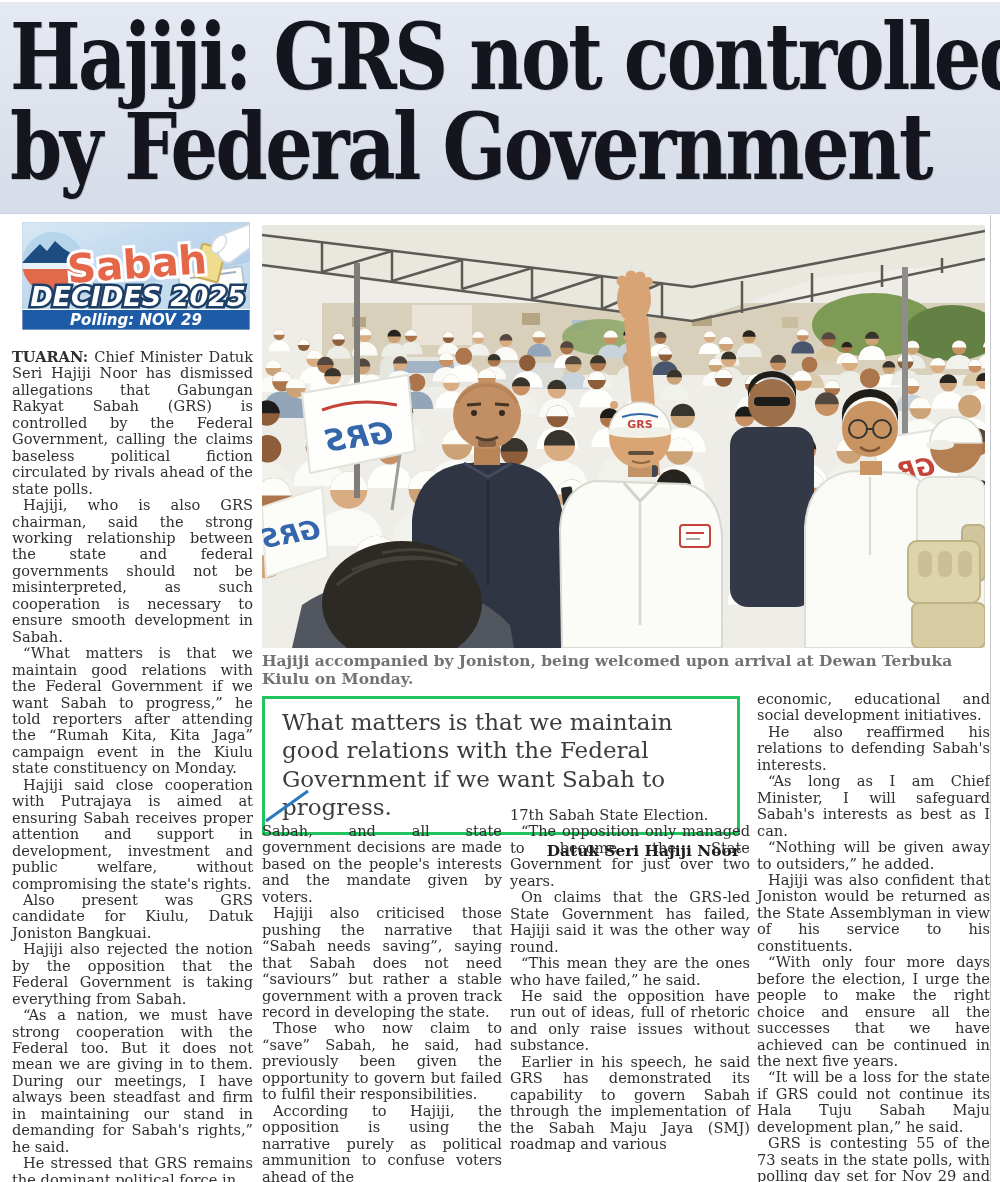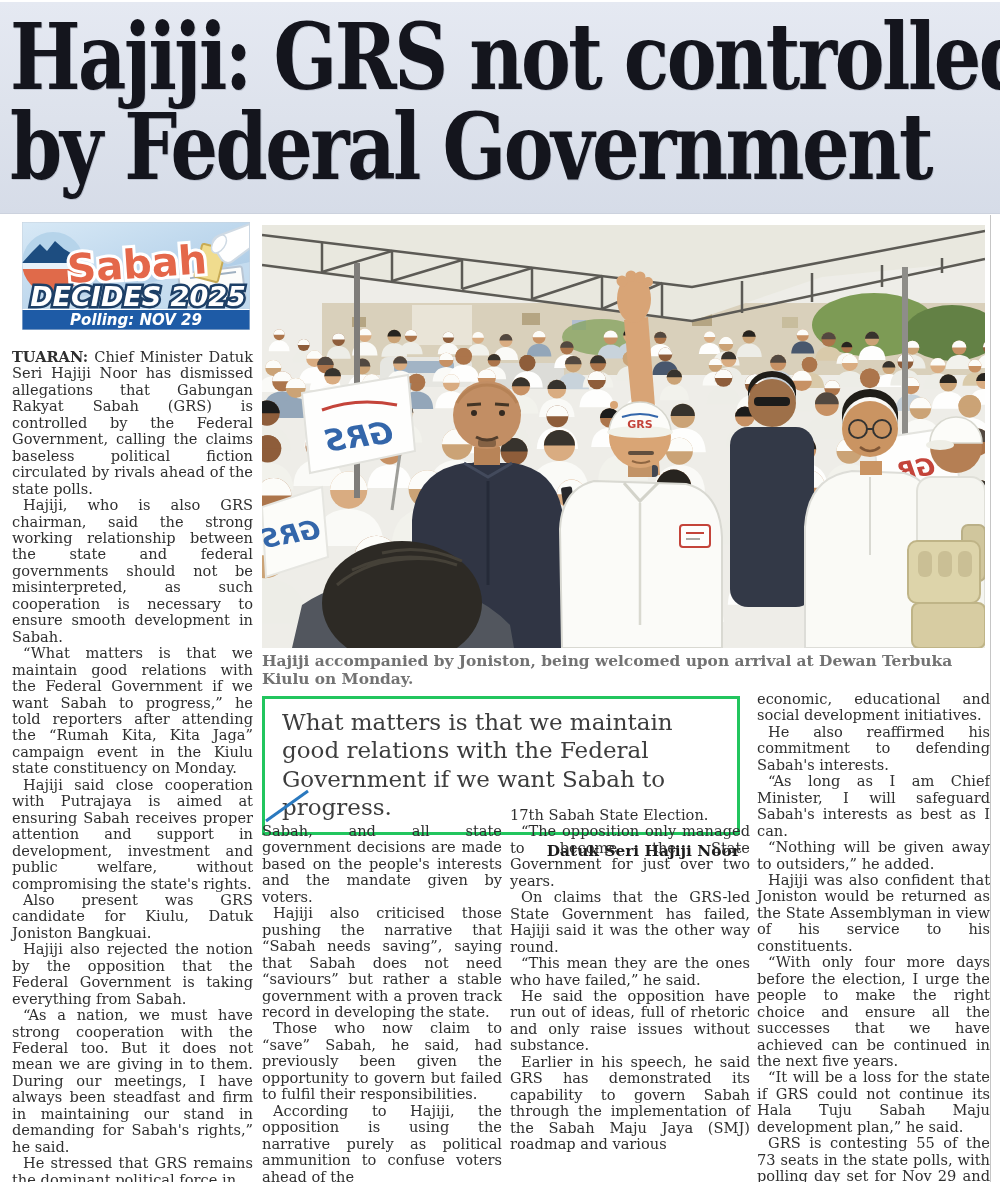--- a/index.html
+++ b/index.html
@@ -608,21 +608,21 @@
 <div class="col col3">
     <p class="para">17th Sabah State Election.</p>
     <p class="para">“The opposition only managed to become the State Government for just over two years.</p>
     <p class="para">On claims that the GRS-led State Government has failed, Hajiji said it was the other way round.</p>
     <p class="para">“This mean they are the ones who have failed,” he said.</p>
     <p class="para">He said the opposition have run out of ideas, full of rhetoric and only raise issues without substance.</p>
     <p class="para">Earlier in his speech, he said GRS has demonstrated its capability to govern Sabah through the implementation of the Sabah Maju Jaya (SMJ) roadmap and various</p>
   </div>
 <div class="col col4">
     <p class="para">economic, educational and social development initiatives.</p>
-    <p class="para">He also reaffirmed his commitment to defending Sabah's interests.</p>
+    <p class="para">He also reaffirmed his relations to defending Sabah's interests.</p>
     <p class="para">“As long as I am Chief Minister, I will safeguard Sabah's interests as best as I can.</p>
     <p class="para">“Nothing will be given away to outsiders,” he added.</p>
     <p class="para">Hajiji was also confident that Joniston would be returned as the State Assemblyman in view of his service to his constituents.</p>
     <p class="para">“With only four more days before the election, I urge the people to make the right choice and ensure all the successes that we have achieved can be continued in the next five years.</p>
     <p class="para">“It will be a loss for the state if GRS could not continue its Hala Tuju Sabah Maju development plan,” he said.</p>
     <p class="para">GRS is contesting 55 of the 73 seats in the state polls, with polling day set for Nov 29 and early voting taking place today.</p>
   </div>
 
 <div class="page-rule"></div>
 

